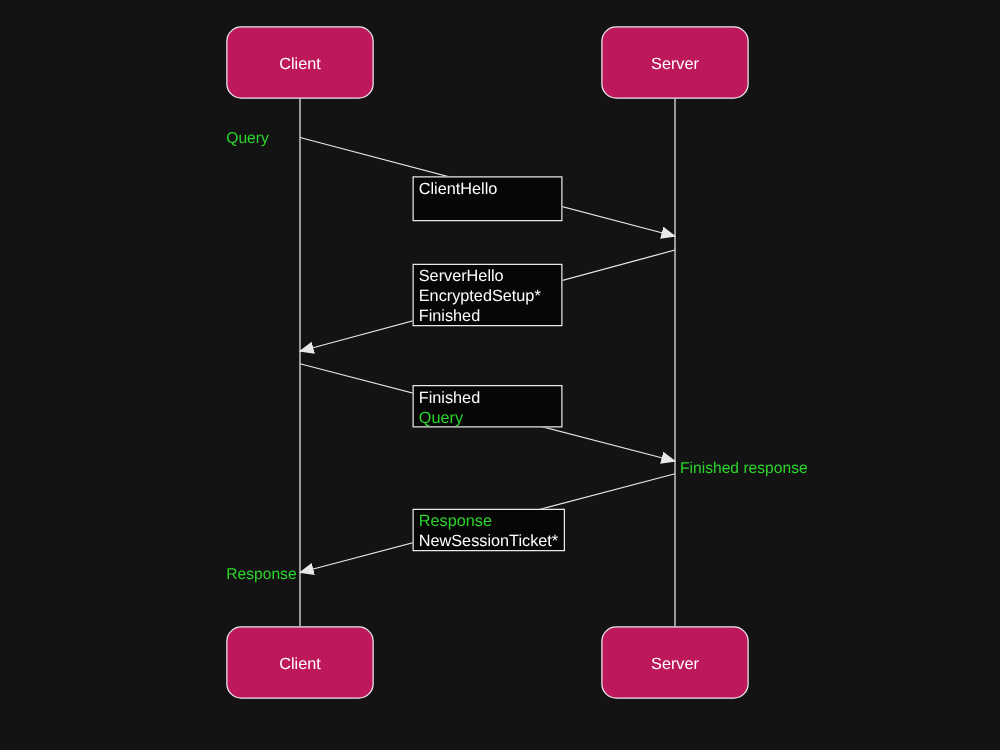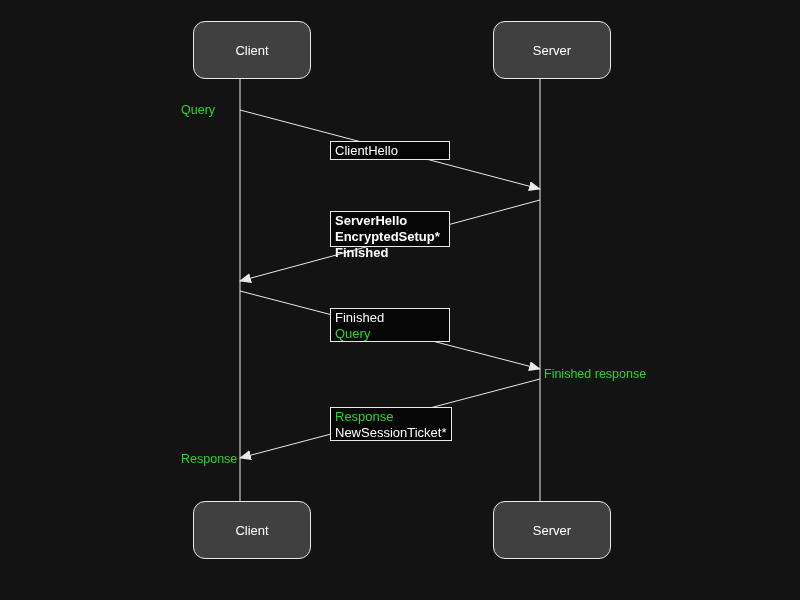--- a/index.html
+++ b/index.html
@@ -8,45 +8,45 @@
     width: 800px; height: 600px;
     background: #131313;
     font-family: "Liberation Sans", sans-serif;
     overflow: hidden;
   }
   svg.wires { position: absolute; left: 0; top: 0; width: 800px; height: 600px; }
   .actor {
     position: absolute;
     width: 118px; height: 58px;
     box-sizing: border-box;
-    background: #404040;
+    background: #be185d;
     border: 1px solid #e9e9e9;
     border-radius: 12px;
     color: #ffffff;
     font-size: 13px;
-    display: flex; align-items: center; justify-content: center; margin-left: 12px;
+    display: flex; align-items: center; justify-content: center;
   }
   .actor-client-top  { left: 181px; top: 21px; }
   .actor-server-top  { left: 481px; top: 21px; }
   .actor-client-bottom { left: 181px; top: 501px; }
   .actor-server-bottom { left: 481px; top: 501px; }
   .msg-box {
     position: absolute;
     box-sizing: border-box;
     width: 120px;
     background: #060606;
     border: 1px solid #e9e9e9;
     padding: 1px 4px;
     font-size: 13px;
     line-height: 16px;
     color: #ffffff;
     white-space: nowrap;
   }
-  .msg-box-1 { left: 330px; top: 141px; height: 19px; }
-  .msg-box-2 { left: 330px; top: 211px; height: 36px; font-weight: bold; }
+  .msg-box-1 { left: 330px; top: 141px; height: 36px; }
+  .msg-box-2 { left: 330px; top: 211px; height: 50px; }
   .msg-box-3 { left: 330px; top: 308px; height: 34px; }
   .msg-box-4 { left: 330px; top: 407px; height: 34px; width: 122px; }
   .green { color: #2bd52b; }
   .annot {
     position: absolute;
     font-size: 12.5px;
     color: #2bd52b;
     white-space: nowrap;
   }
   .annot-query    { left: 181px; top: 103px; }

